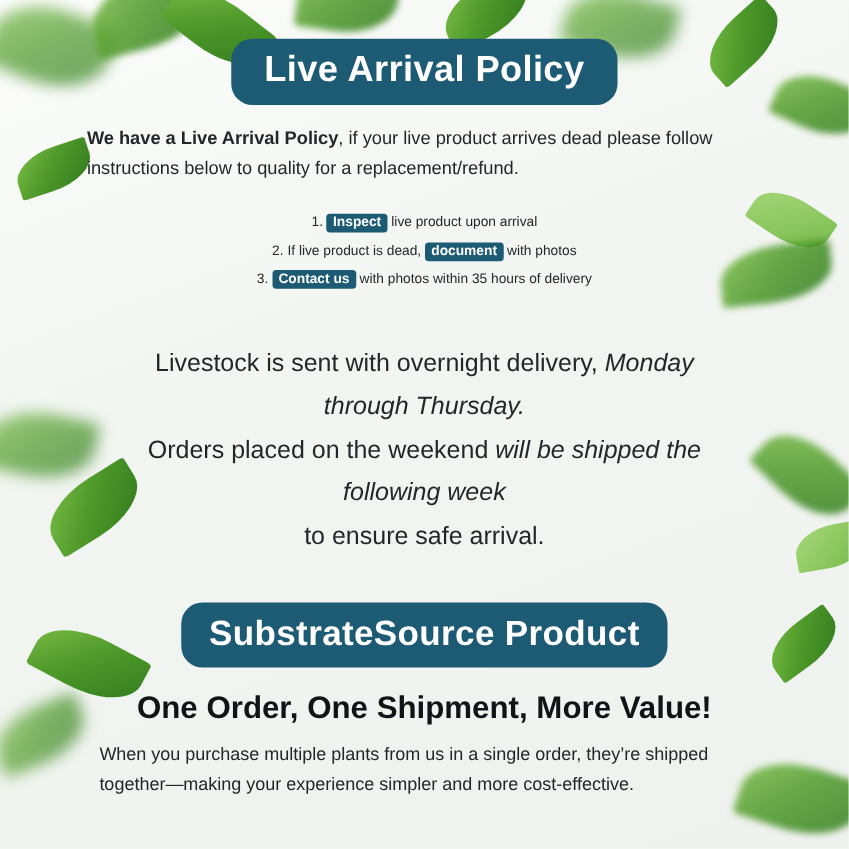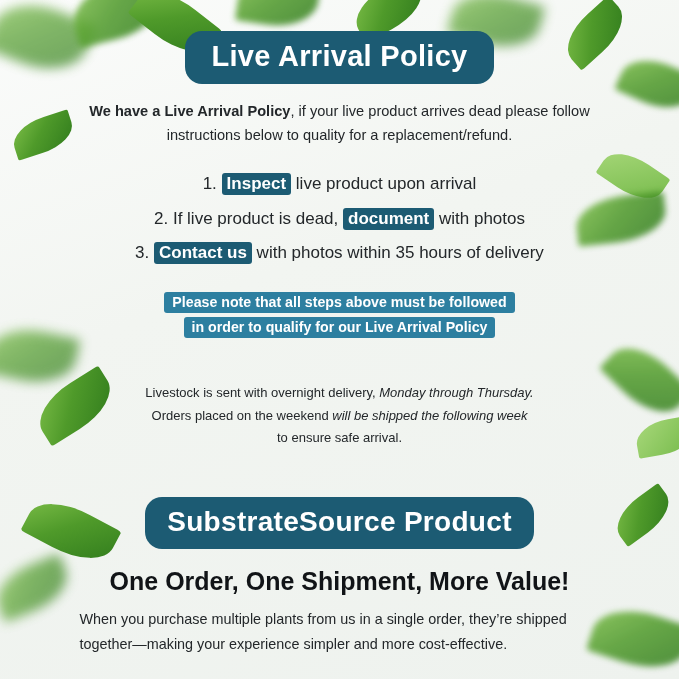--- a/index.html
+++ b/index.html
@@ -57,33 +57,32 @@
 
   .banner-wrap { text-align: center; }
 
   #live-arrival-banner {
     font-size: 29px;
     padding: 9px 26px 11px;
     margin-top: 31px;
   }
 
   .intro {
-    text-align: center;
     font-size: 14.6px;
     line-height: 1.62;
     margin: 16px auto 0;
     max-width: 540px;
     color: #23272a;
   }
   .intro b { font-weight: bold; }
 
   .steps {
     margin: 20px auto 0;
     max-width: 470px;
-    font-size: 17px;
+    font-size: 11px;
     line-height: 2.02;
     text-align: center;
     color: #23272a;
   }
   .step { white-space: nowrap; }
   .hl {
     background: #1c5b73;
     color: #fff;
     padding: 1px 5px 2px;
     border-radius: 3px;
@@ -99,24 +98,24 @@
     background: #2d7fa0;
     color: #ffffff;
     font-weight: bold;
     font-size: 14.2px;
     padding: 2px 8px 3px;
     border-radius: 3px;
     margin-bottom: 4px;
   }
 
   .shipping {
-    margin: 40px auto 16px;
+    margin: 40px auto 4px;
     max-width: 490px;
     text-align: center;
-    font-size: 13px;
+    font-size: 20px;
     line-height: 1.72;
     color: #23272a;
   }
   .shipping i { font-style: italic; }
 
   #substrate-banner {
     font-size: 28px;
     padding: 9px 22px 11px;
     margin-top: 32px;
   }
@@ -226,24 +225,20 @@
         <span class="hl">document</span>
         <span>with photos</span>
       </div>
       <div class="step">
         <span>3.</span>
         <span class="hl">Contact us</span>
         <span>with photos within 35 hours of delivery</span>
       </div>
     </div>
 
-    <div class="note">
-      <div class="note-line">Please note that all steps above must be followed</div><br>
-      <div class="note-line">in order to qualify for our Live Arrival Policy</div>
-    </div>
 
     <div class="shipping">
       <span>Livestock is sent with overnight delivery,</span>
       <i>Monday through Thursday.</i><br>
       <span>Orders placed on the weekend</span>
       <i>will be shipped the following week</i><br>
       <span>to ensure safe arrival.</span>
     </div>
 
     <div class="banner-wrap">

